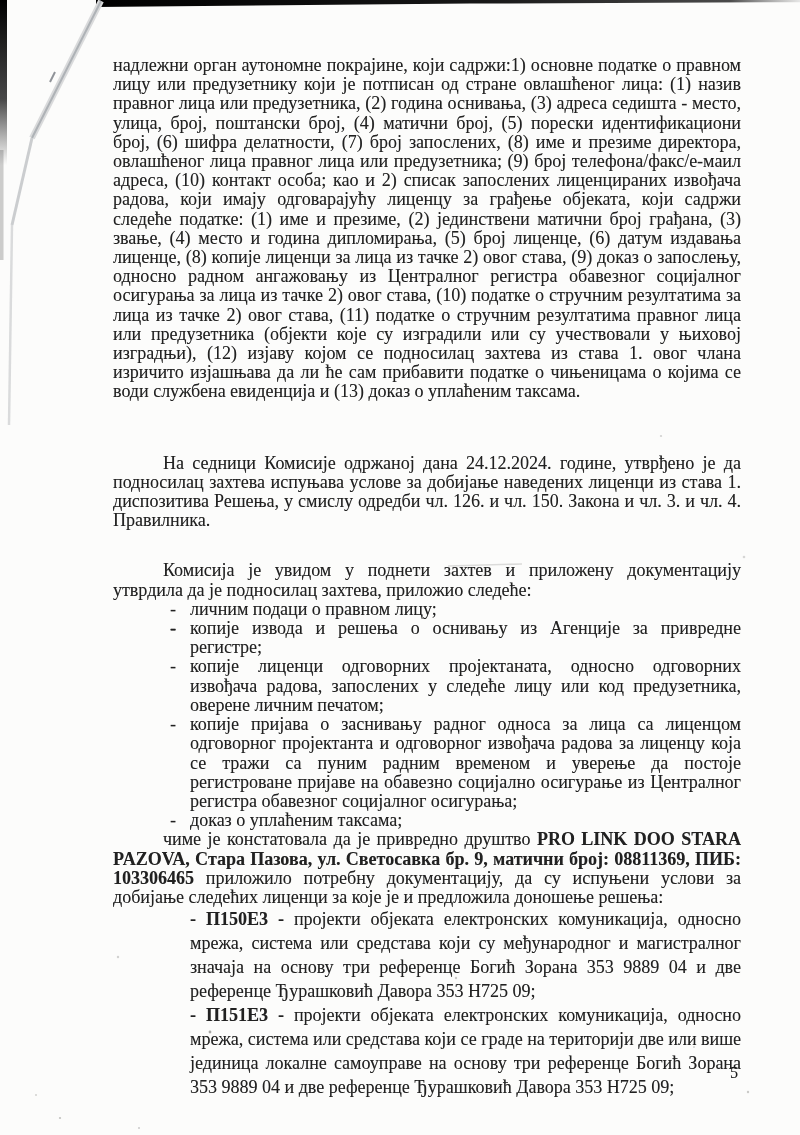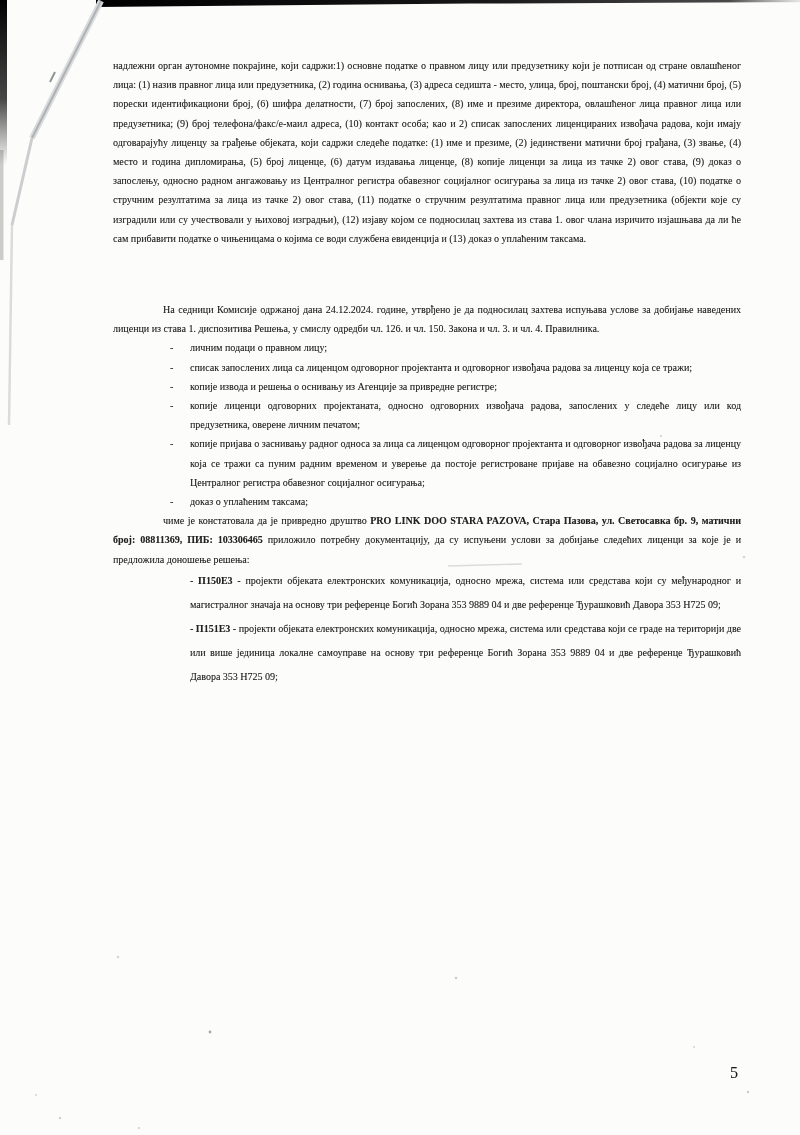--- a/index.html
+++ b/index.html
@@ -15,21 +15,21 @@
     font-family: "Liberation Serif", "DejaVu Serif", serif;
     color: #212121;
     text-shadow: 0.2px 0.2px 0.4px rgba(45,45,45,0.35);
   }
 
   .content {
     position: absolute;
     left: 113px;
     top: 56px;
     width: 628px;
-    font-size: 10px;
+    font-size: 18px;
     line-height: 19.2px;
     text-align: justify;
   }
 
   p { margin: 0; }
   .indent { text-indent: 50px; }
   .gap-large { margin-top: 52px; }
   .gap-med  { margin-top: 31px; }
 
   ul.dash-list { list-style: none; margin: 0; padding: 0; }
@@ -57,29 +57,29 @@
 <body>
 
 <div class="page">
 
   <div class="content">
 
     <p>надлежни орган аутономне покрајине, који садржи:1) основне податке о правном лицу или предузетнику који је потписан од стране овлашћеног лица: (1) назив правног лица или предузетника, (2) година оснивања, (3) адреса седишта - место, улица, број, поштански број, (4) матични број, (5) порески идентификациони број, (6) шифра делатности, (7) број запослених, (8) име и презиме директора, овлашћеног лица правног лица или предузетника; (9) број телефона/факс/е-маил адреса, (10) контакт особа; као и 2) списак запослених лиценцираних извођача радова, који имају одговарајућу лиценцу за грађење објеката, који садржи следеће податке: (1) име и презиме, (2) јединствени матични број грађана, (3) звање, (4) место и година дипломирања, (5) број лиценце, (6) датум издавања лиценце, (8) копије лиценци за лица из тачке 2) овог става, (9) доказ о запослењу, односно радном ангажовању из Централног регистра обавезног социјалног осигурања за лица из тачке 2) овог става, (10) податке о стручним резултатима за лица из тачке 2) овог става, (11) податке о стручним резултатима правног лица или предузетника (објекти које су изградили или су учествовали у њиховој изградњи), (12) изјаву којом се подносилац захтева из става 1. овог члана изричито изјашњава да ли ће сам прибавити податке о чињеницама о којима се води службена евиденција и (13) доказ о уплаћеним таксама.</p>
 
     <p class="indent gap-large">На седници Комисије одржаној дана 24.12.2024. године, утврђено је да подносилац захтева испуњава услове за добијање наведених лиценци из става 1. диспозитива Решења, у смислу одредби чл. 126. и чл. 150. Закона и чл. 3. и чл. 4. Правилника.</p>
 
+    <p class="indent gap-med">Комисија је увидом у поднети захтев и приложену документацију утврдила да је подносилац захтева, приложио следеће:</p>
 
     <ul class="dash-list">
       <li>
         <span class="marker">-</span>
         <span>личним подаци о правном лицу;</span>
       </li>
       <li>
         <span class="marker">-</span>
-        <span>списак запослених лица са лиценцом одговорног пројектанта и одговорног извођача радова за лиценцу која се тражи;</span>
       </li>
       <li>
         <span class="marker">-</span>
         <span>копије извода и решења о оснивању из Агенције за привредне регистре;</span>
       </li>
       <li>
         <span class="marker">-</span>
         <span>копије лиценци одговорних пројектаната, односно одговорних извођача радова, запослених у следеће лицу или код предузетника, оверене личним печатом;</span>
       </li>
       <li>

